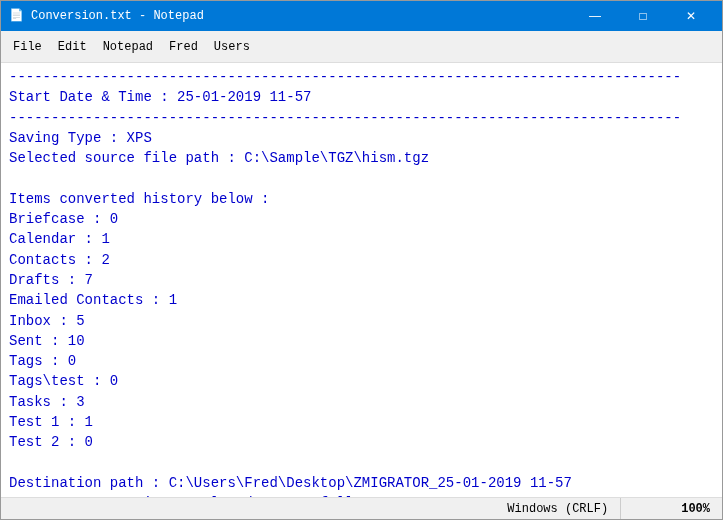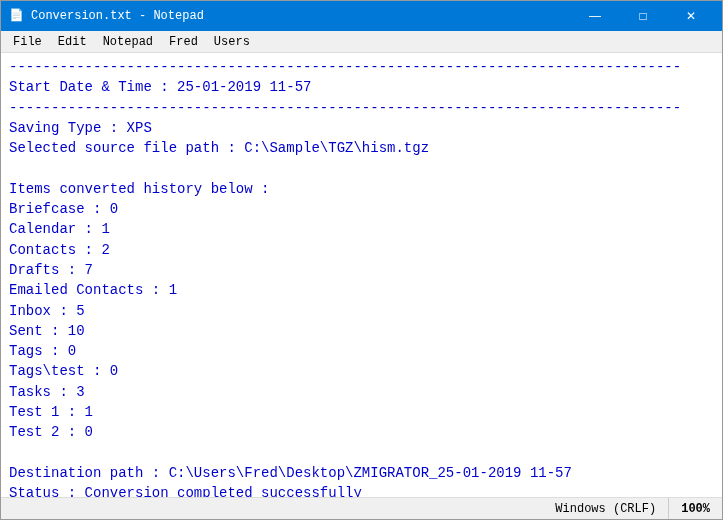--- a/index.html
+++ b/index.html
@@ -62,21 +62,21 @@
       cursor: pointer;
       display: flex;
       align-items: center;
       justify-content: center;
     }
 
     .menu-bar {
       background: #f0f0f0;
       display: flex;
       align-items: center;
-      height: 22px;
+      height: 32px;
       padding: 0 4px;
       border-bottom: 1px solid #ddd;
       flex-shrink: 0;
     }
 
     .menu-item {
       padding: 2px 8px;
       font-size: 12px;
       cursor: pointer;
       color: #000;
@@ -103,20 +103,21 @@
 
     .status-bar {
       background: #f0f0f0;
       height: 22px;
       display: flex;
       align-items: center;
       border-top: 1px solid #ddd;
       flex-shrink: 0;
       font-size: 12px;
       color: #000;
+      gap: 48px;
     }
 
     .status-segment {
       padding: 0 12px;
       border-right: 1px solid #ccc;
       height: 100%;
       display: flex;
       align-items: center;
     }
 

